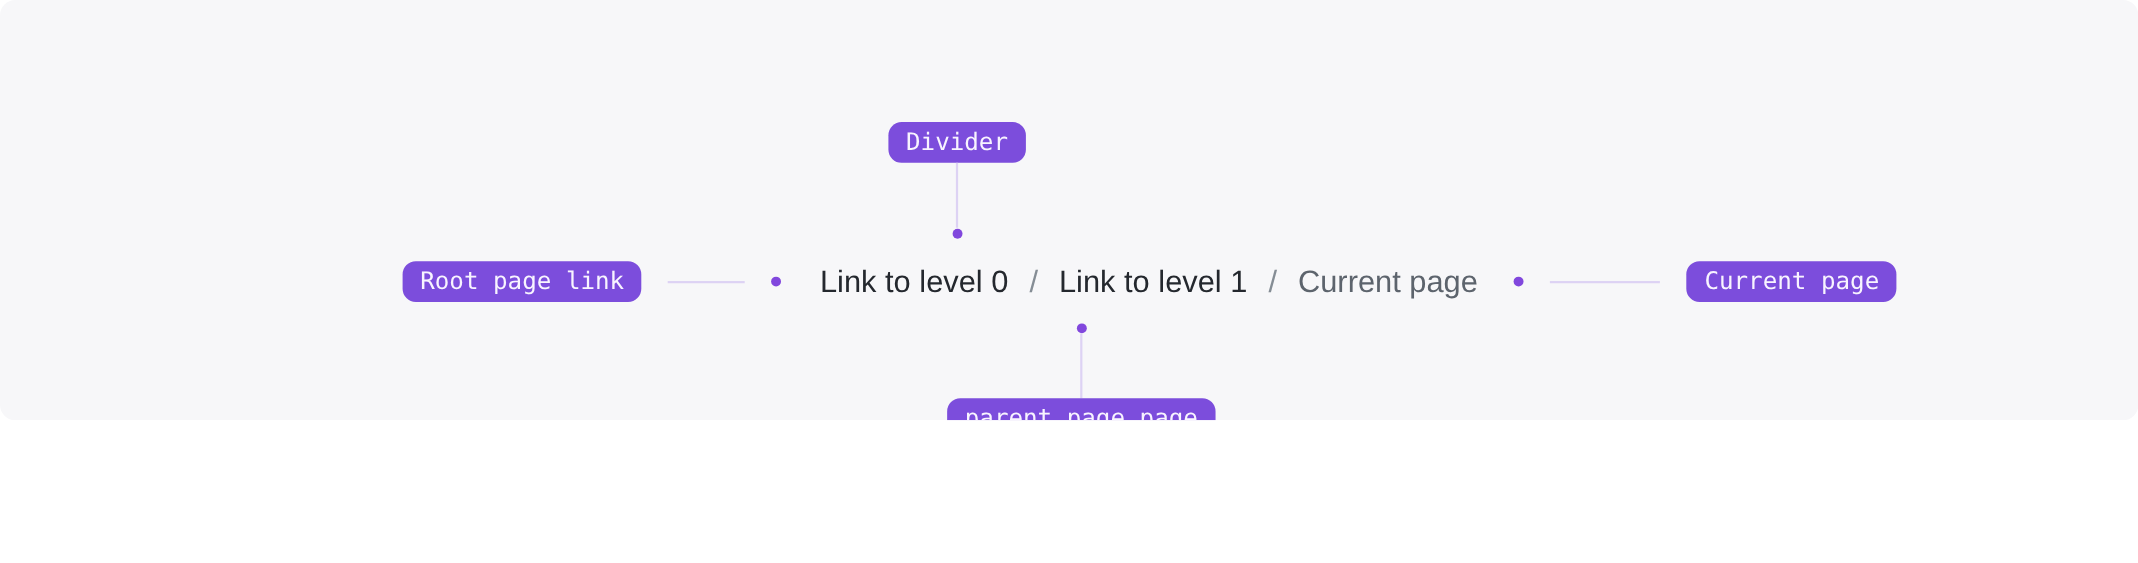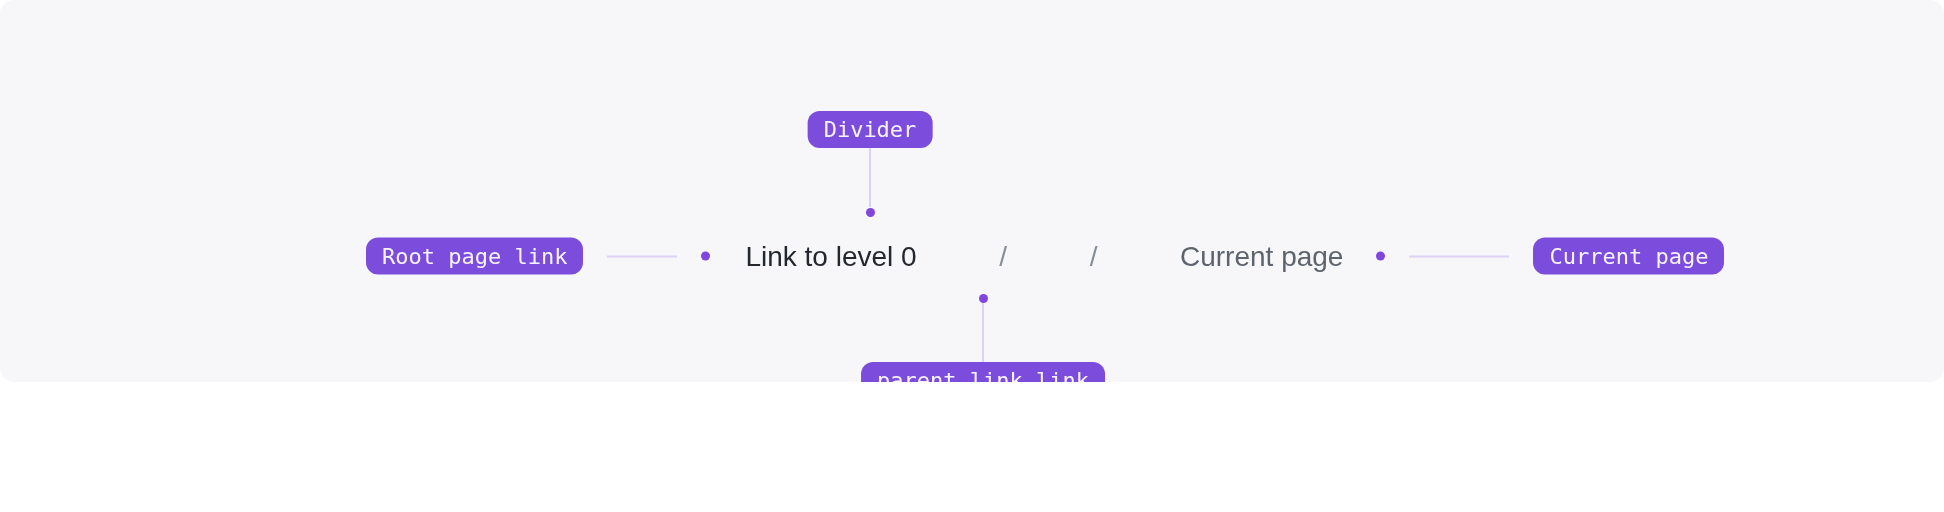--- a/index.html
+++ b/index.html
@@ -94,28 +94,29 @@
 
   <div class="mid-row">
 
     <span class="badge">Root page link</span>
     <span class="hline line-left"></span>
     <span class="dot dot-left"></span>
 
     <nav class="breadcrumb">
       <a class="crumb-link">Link to level 0</a>
       <span class="crumb-sep">/</span>
+      <a class="crumb-link">Link to level 1</a>
       <span class="crumb-sep">/</span>
       <span class="crumb-current">Current page</span>
     </nav>
 
     <span class="dot dot-right"></span>
     <span class="hline line-right"></span>
     <span class="badge">Current page</span>
   </div>
 
   <div class="dot dot-bottom"></div>
   <div class="vline line-bottom"></div>
   <div class="anno-bottom">
-    <span class="badge">parent link link</span>
+    <span class="badge">parent page page</span>
   </div>
 
 </div>
 
 </body></html>

